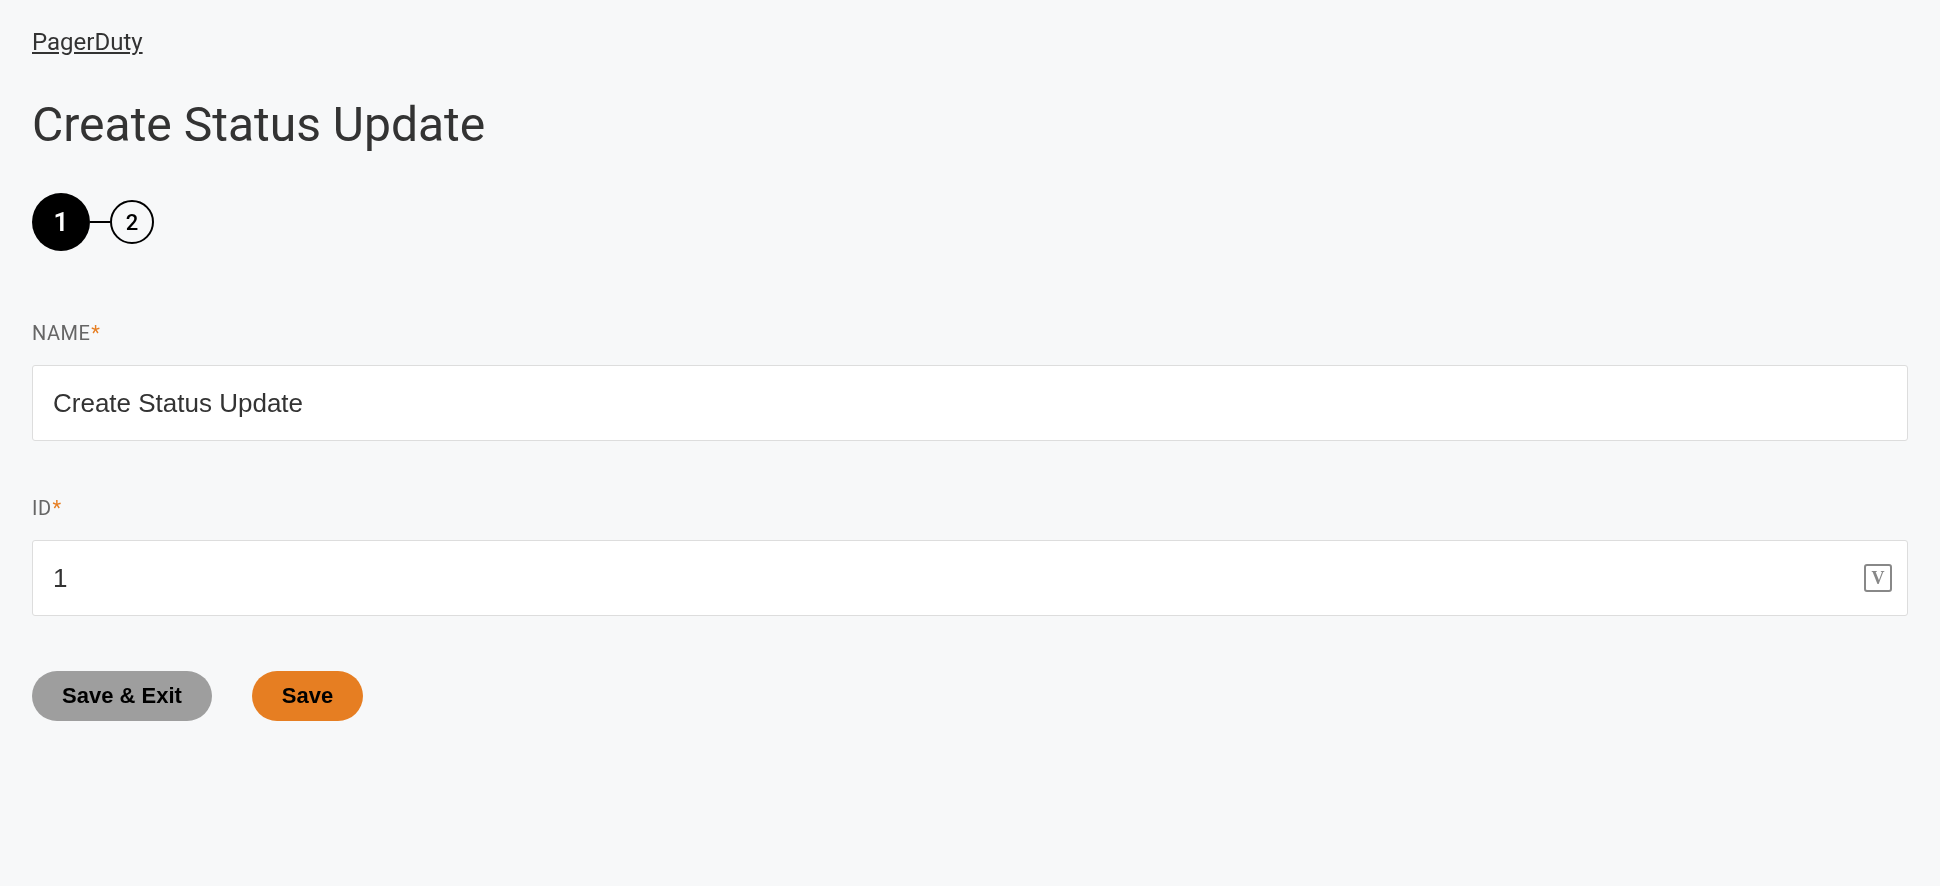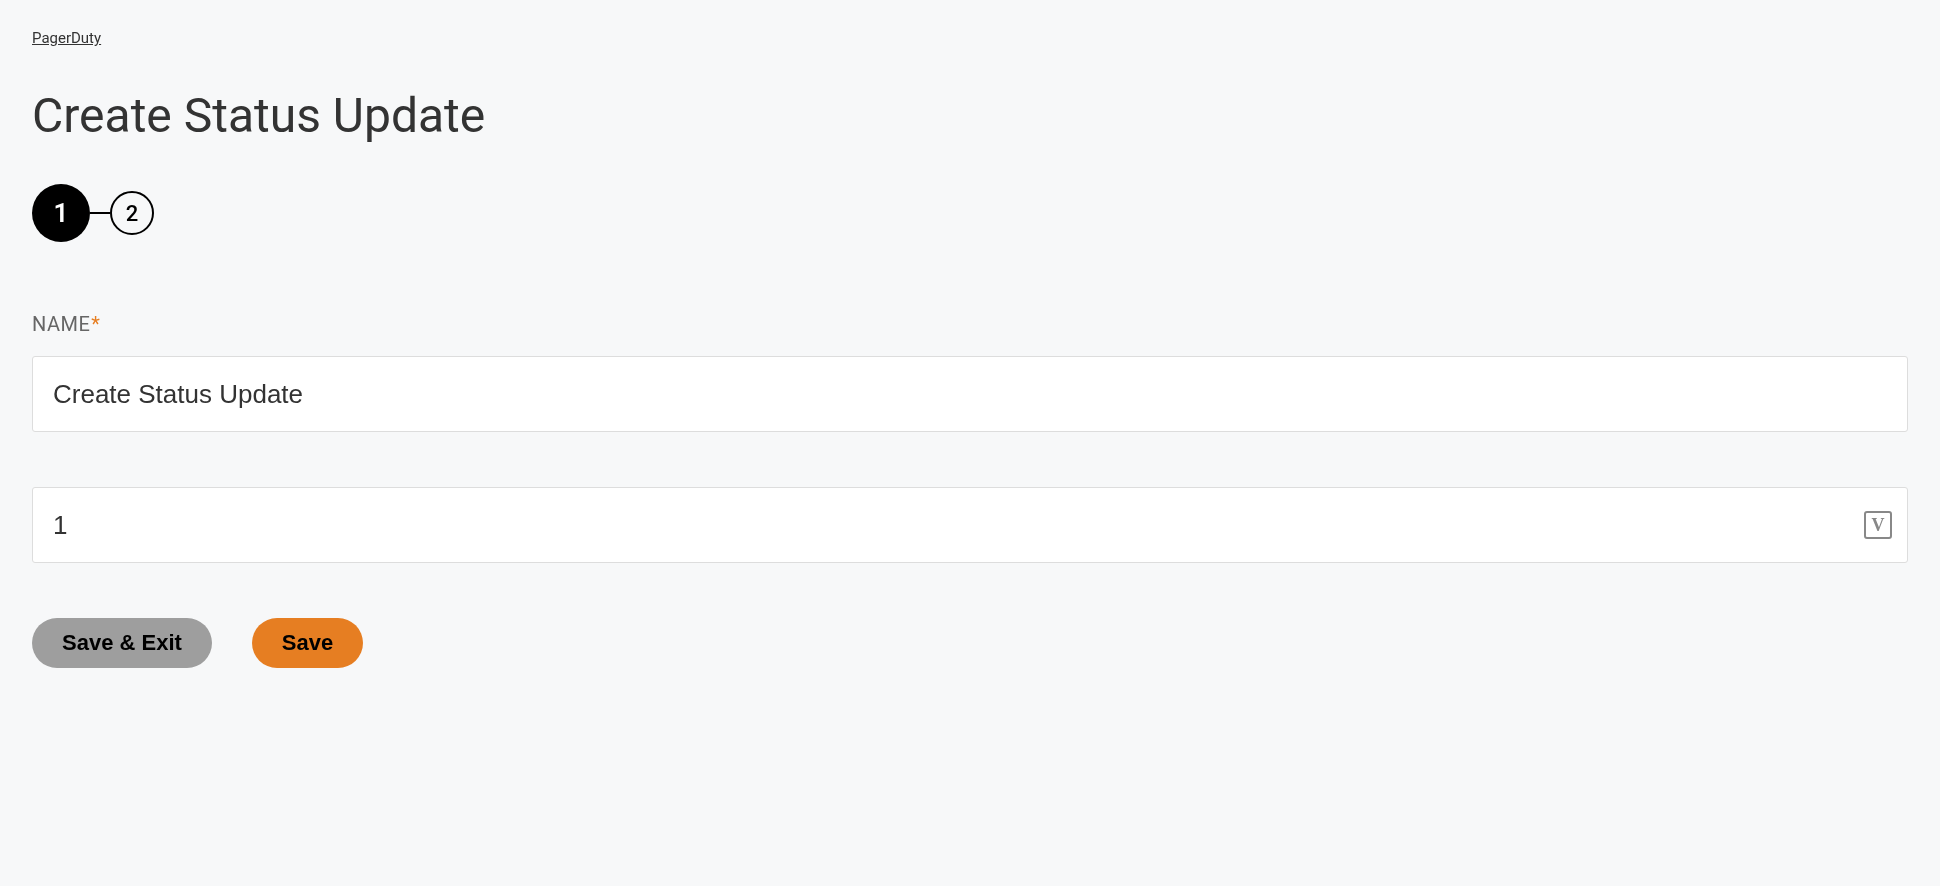--- a/index.html
+++ b/index.html
@@ -10,21 +10,21 @@
     body {
       font-family: -apple-system, BlinkMacSystemFont, "Segoe UI", Roboto, "Helvetica Neue", Arial, sans-serif;
       background-color: #f7f8f9;
       padding: 28px 32px;
       width: 1940px;
       height: 886px;
       overflow: hidden;
     }
     .breadcrumb-link {
       color: #333;
-      font-size: 15px;
+      font-size: 24px;
       text-decoration: underline;
       cursor: pointer;
       display: inline-block;
     }
     .page-title {
       font-size: 48px;
       font-weight: 400;
       color: #333;
       margin-top: 40px;
     }
@@ -152,20 +152,23 @@
   <div class="form-group">
     <label class="form-label">
       <span>NAME</span><span class="required-asterisk">*</span>
     </label>
     <div class="form-input-wrapper">
       <input type="text" class="form-input" value="Create Status Update" style="">
     </div>
   </div>
 
   <div class="form-group">
+    <label class="form-label">
+      <span>ID</span><span class="required-asterisk">*</span>
+    </label>
     <div class="form-input-wrapper">
       <input type="text" class="form-input" style="padding-right: 56px;" value="1">
       <div class="vault-icon">V</div>
     </div>
   </div>
 
 </div>
 
 <div class="button-row">
   <button class="btn btn-secondary">Save &amp; Exit</button>

